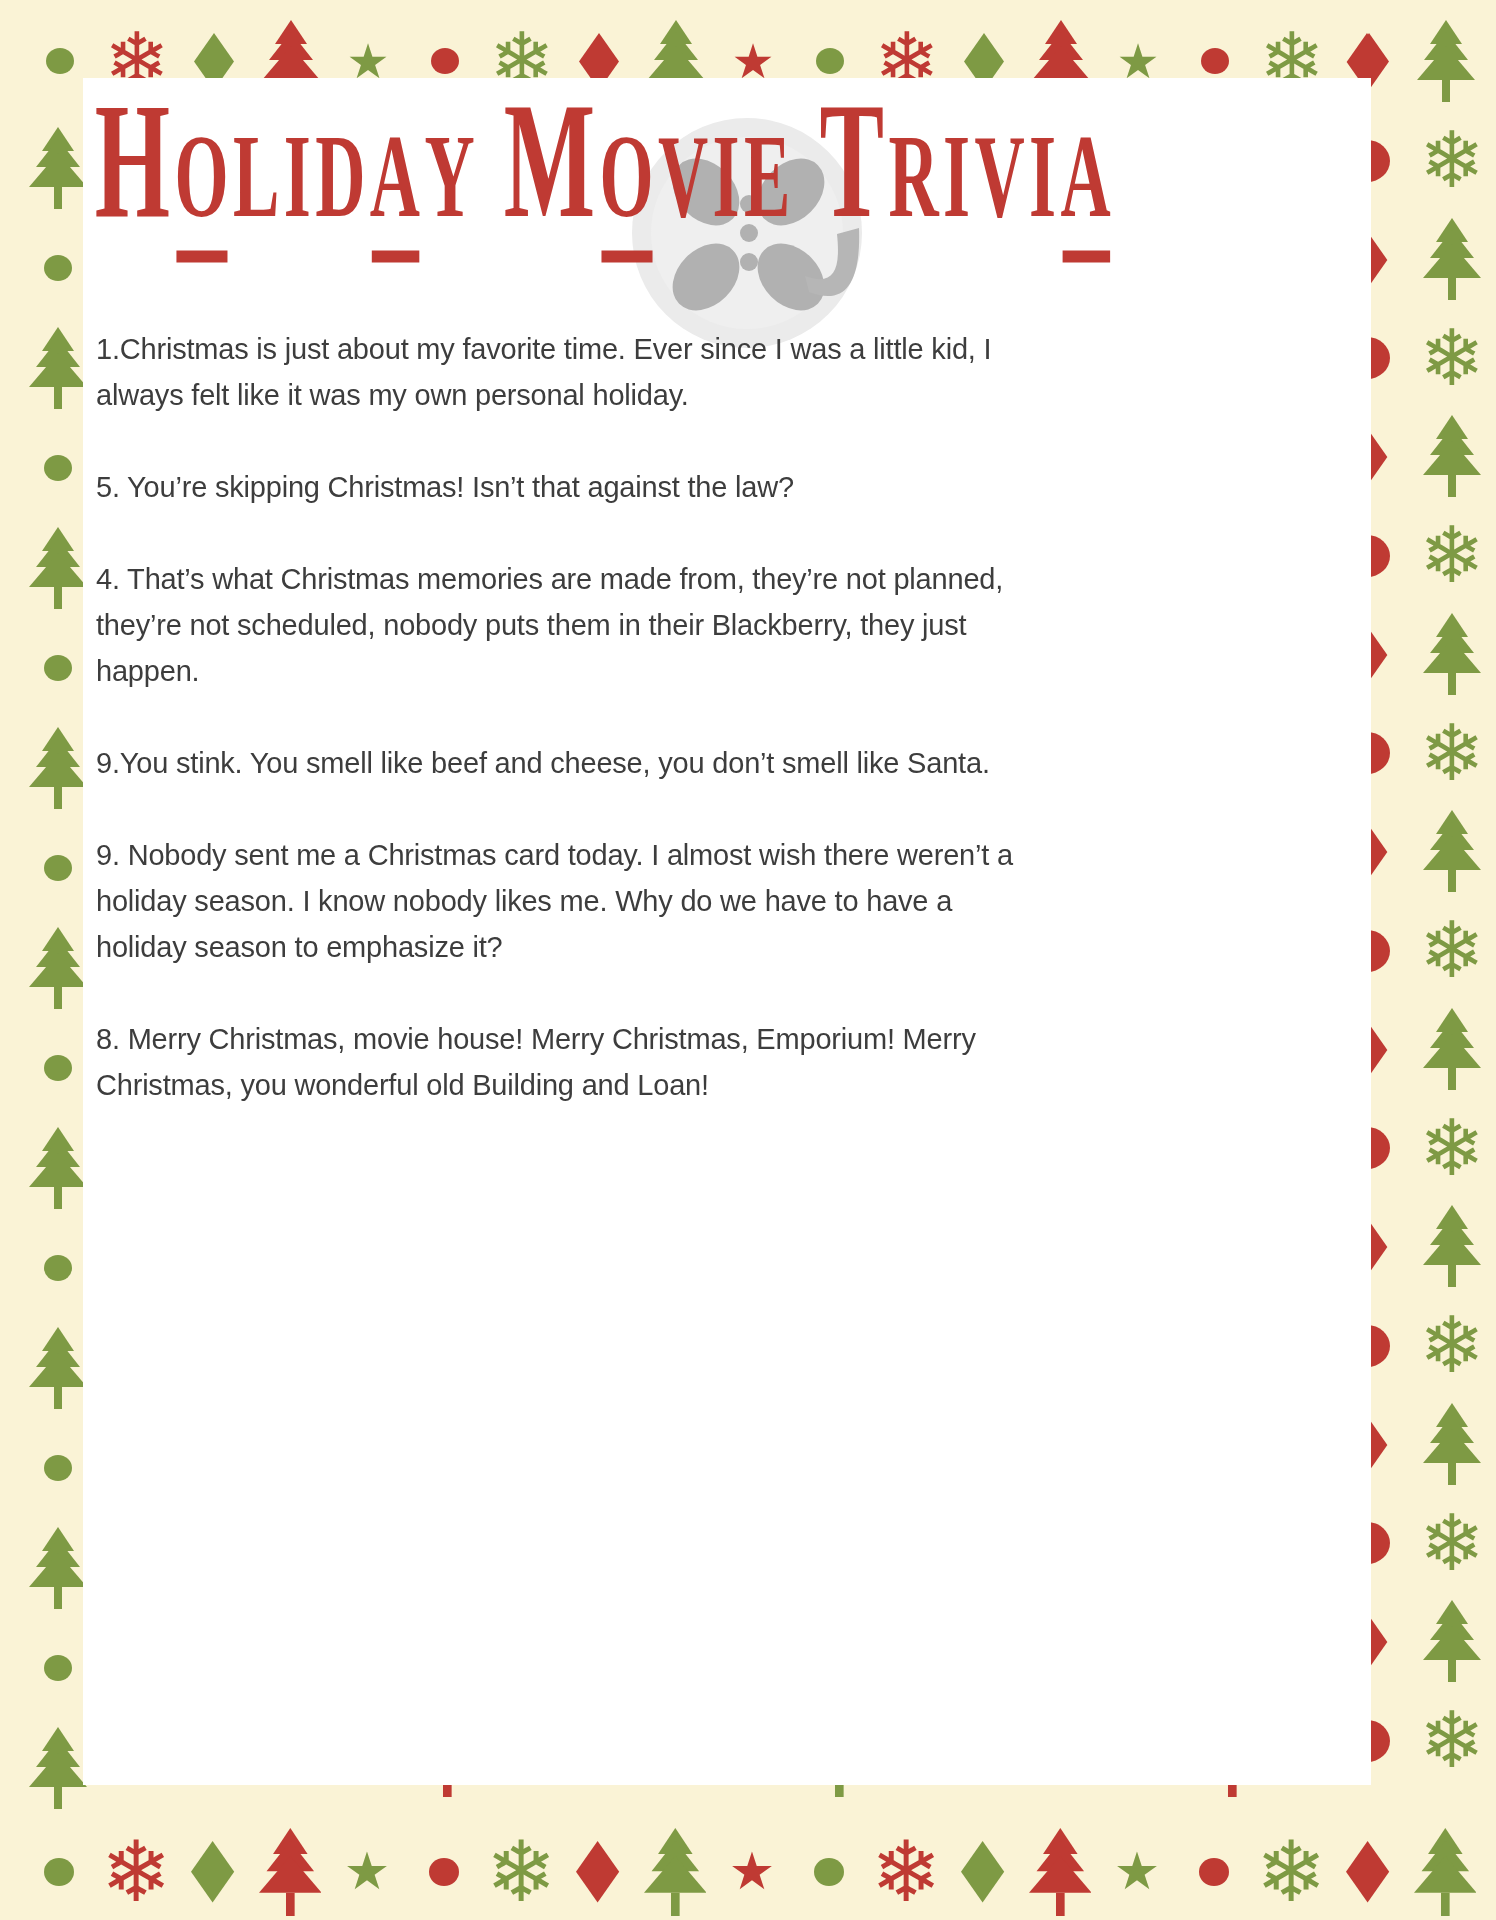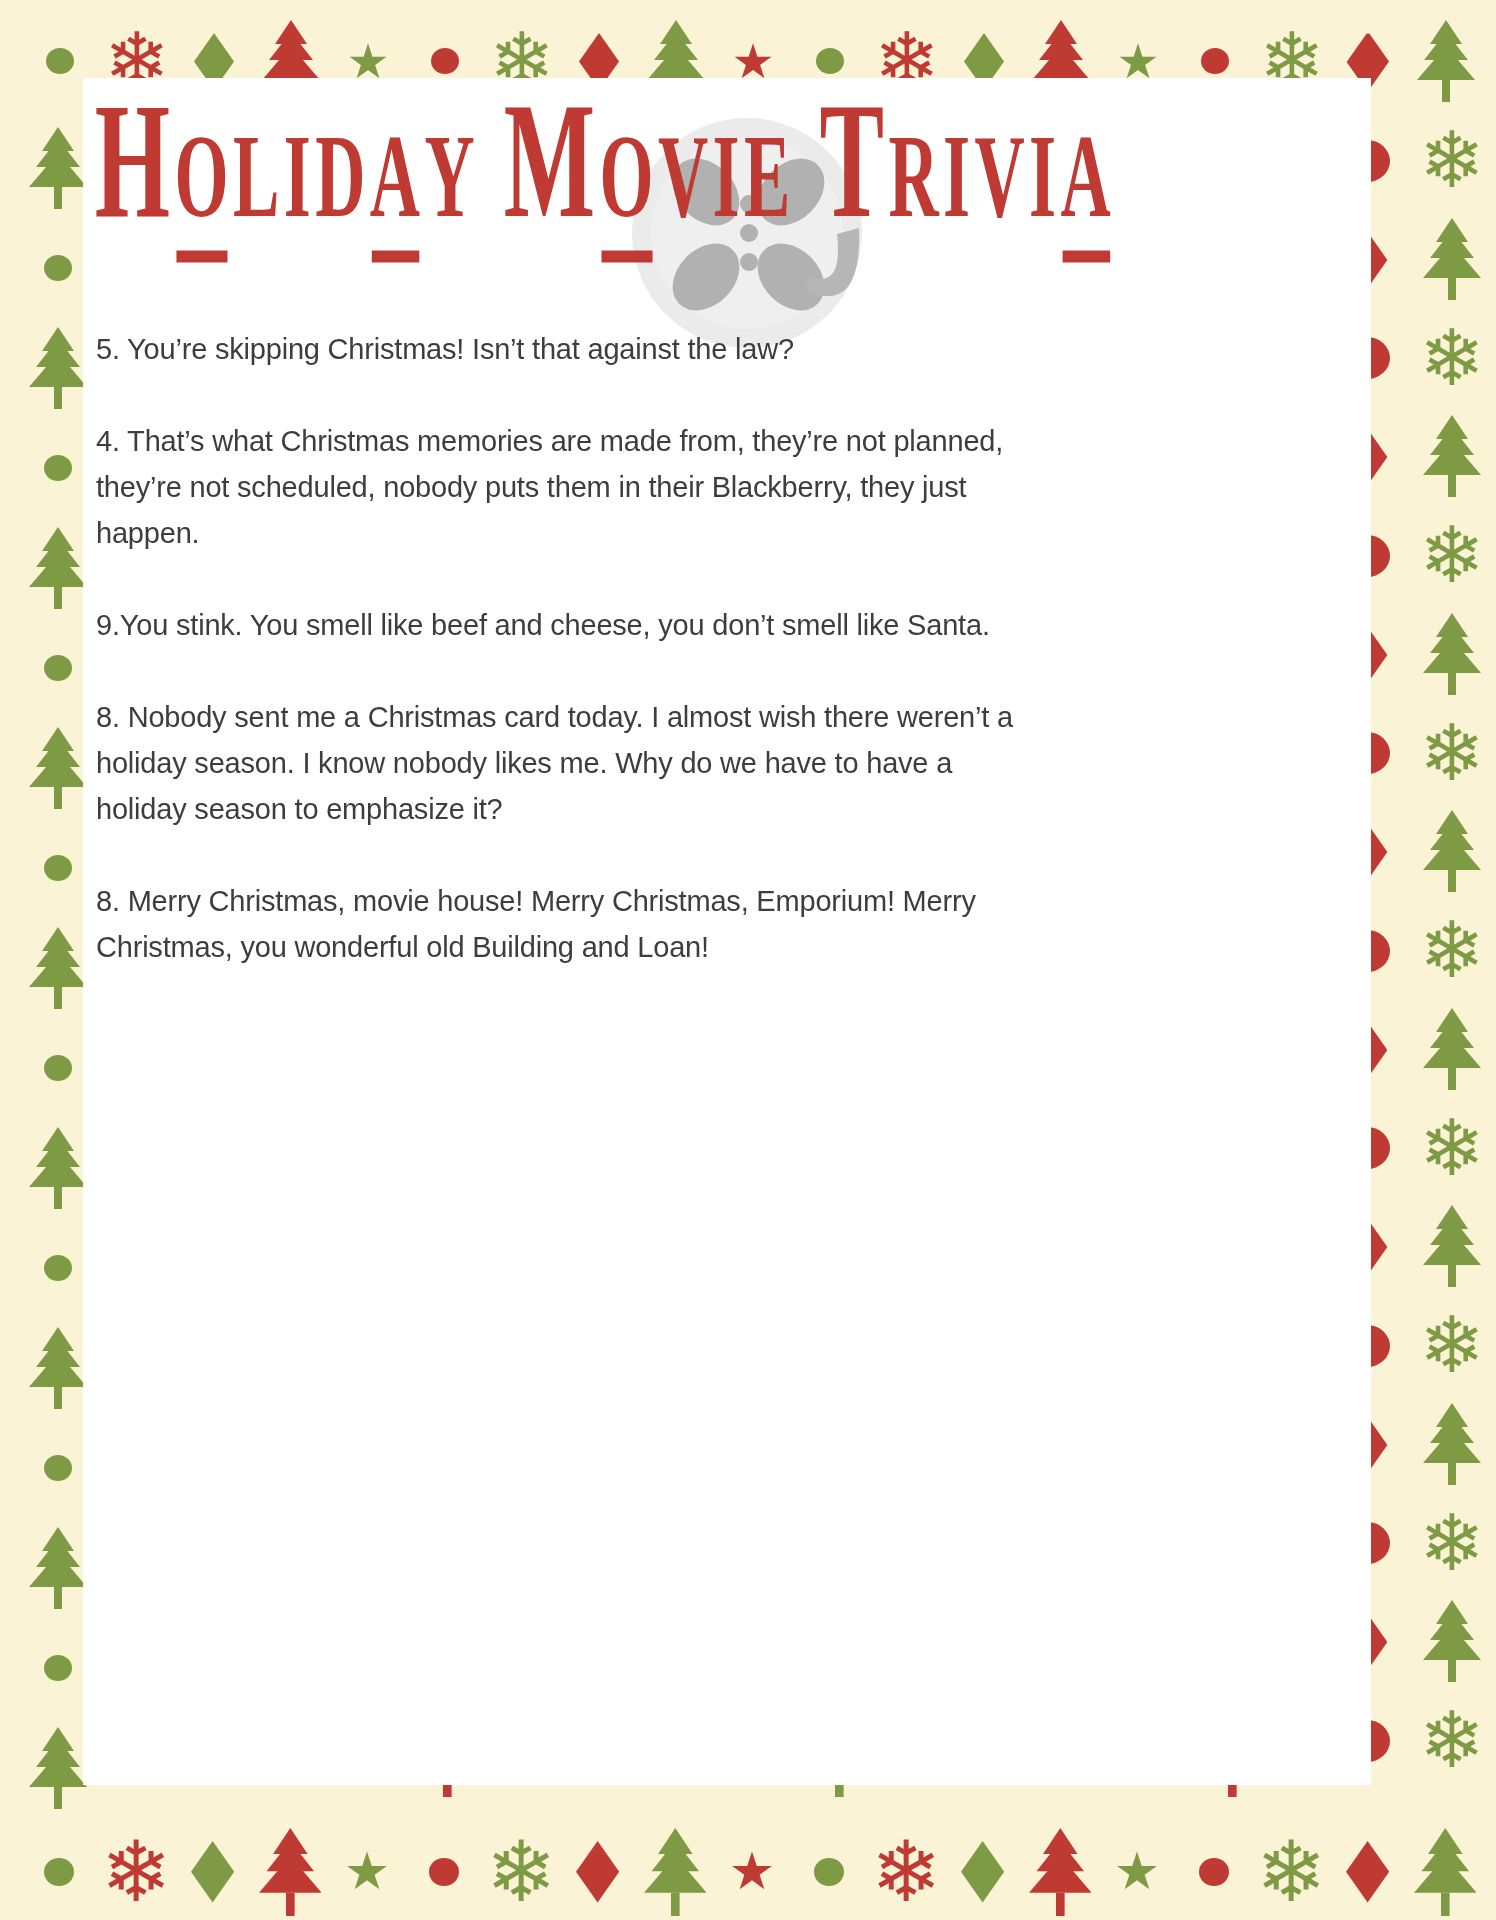--- a/index.html
+++ b/index.html
@@ -328,20 +328,21 @@
       <circle cx="136" cy="137" r="9" fill="#b1b1b1"></circle>
       <circle cx="136" cy="166" r="9" fill="#b1b1b1"></circle>
       <path d="M196,196 C232,210 248,188 246,132 L224,138 C228,176 220,190 192,180 Z" fill="#b6b6b6"></path>
     </svg>
     <div id="title-row">
         <span class="tword" style="color: rgb(191, 58, 51);"><span class="cap">H</span><span class=" acc">O</span><span>L</span><span>I</span><span>D</span><span class=" acc">A</span><span>Y</span></span>
         <span class="tword" style="color: rgb(191, 58, 51);"><span class="cap">M</span><span class=" acc">O</span><span>V</span><span>I</span><span>E</span></span>
         <span class="tword" style="color: rgb(191, 58, 51);"><span class="cap">T</span><span>R</span><span>I</span><span>V</span><span>I</span><span class=" acc">A</span></span>
       </div>
     <div id="questions">
+        <p>1.Christmas is just about my favorite time. Ever since I was a little kid, I always felt like it was my own personal holiday.</p>
         <p>5. You’re skipping Christmas! Isn’t that against the law?</p>
         <p>4. That’s what Christmas memories are made from, they’re not planned, they’re not scheduled, nobody puts them in their Blackberry, they just happen.</p>
         <p>9.You stink. You smell like beef and cheese, you don’t smell like Santa.</p>
-        <p>8. Nobody sent me a Christmas card today. I almost wish there weren’t a holiday season. I know nobody likes me. Why do we have to have a holiday season to emphasize it?</p>
+        <p>9. Nobody sent me a Christmas card today. I almost wish there weren’t a holiday season. I know nobody likes me. Why do we have to have a holiday season to emphasize it?</p>
         <p>8. Merry Christmas, movie house! Merry Christmas, Emporium! Merry Christmas, you wonderful old Building and Loan!</p>
       </div>
   </div>
 </div>
 
 </body></html>

